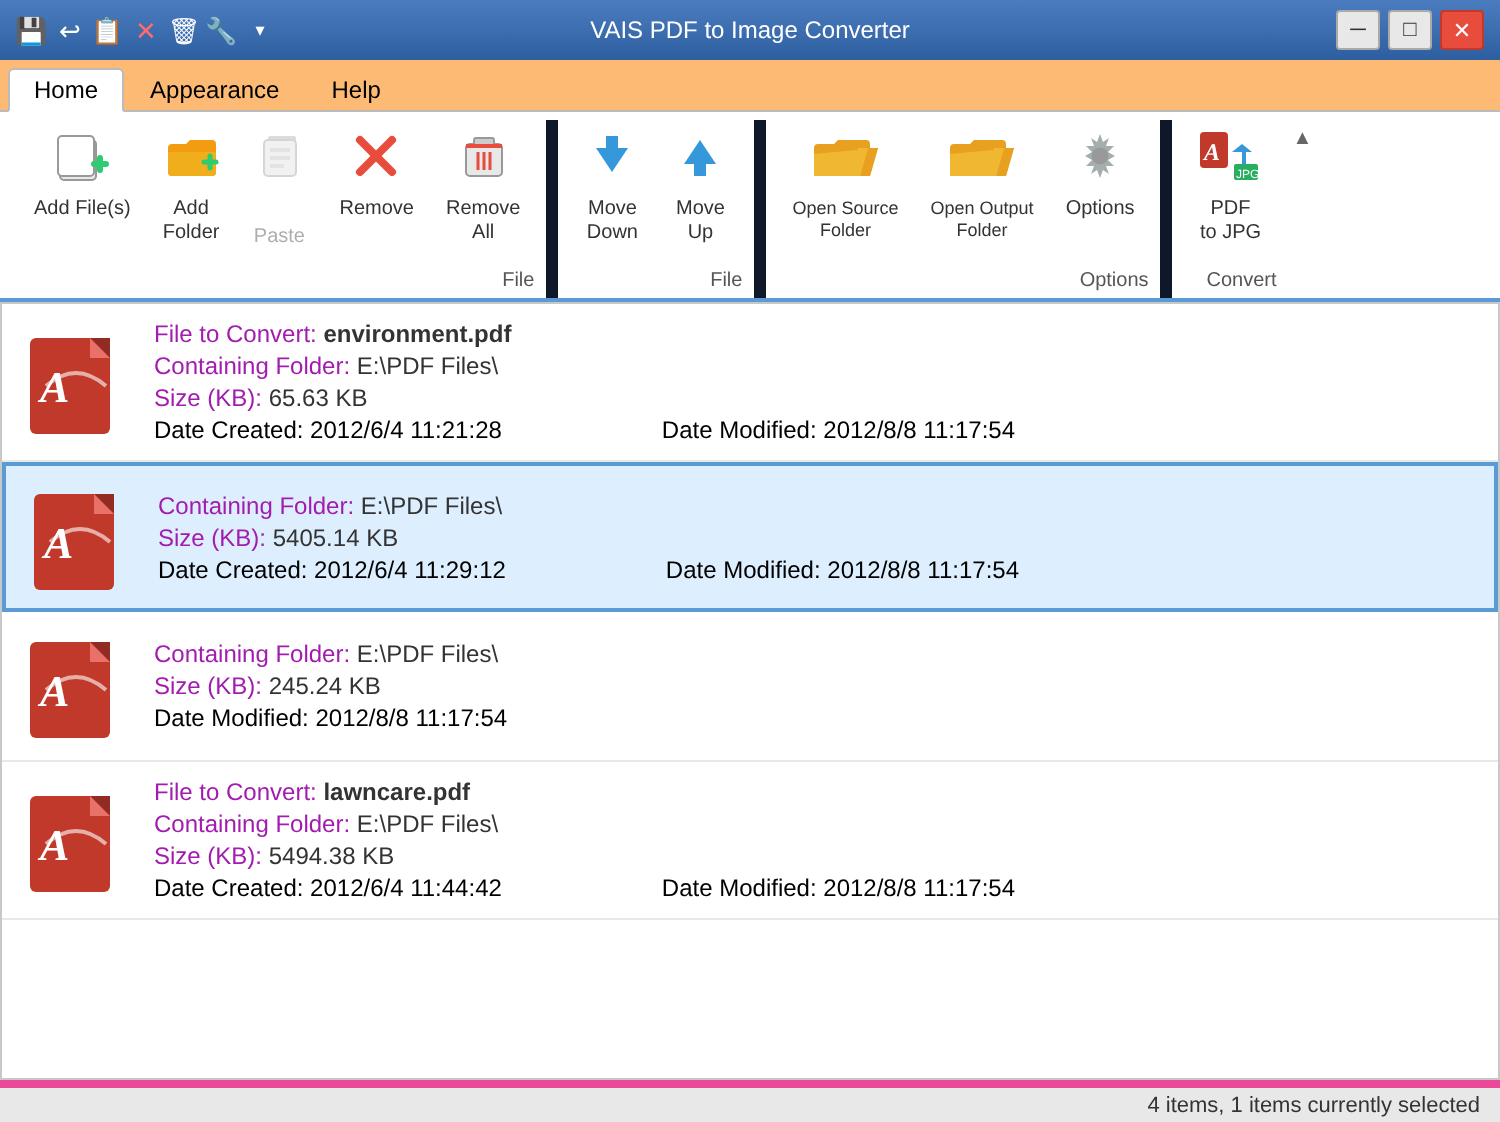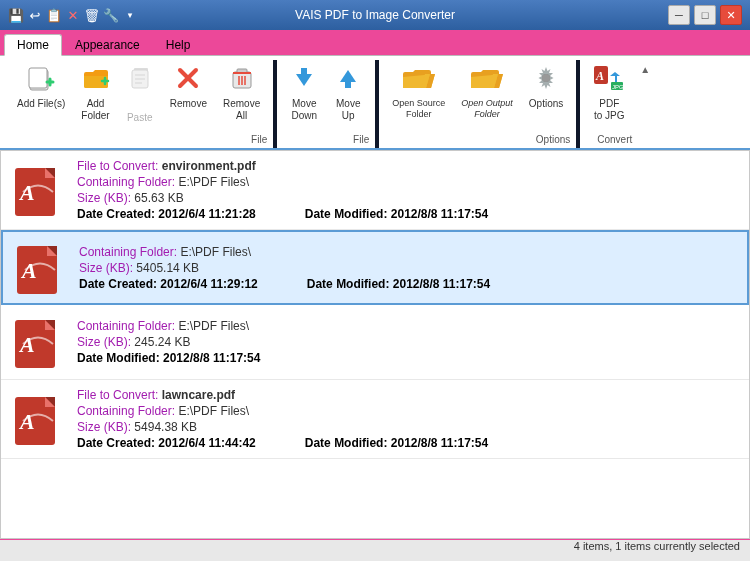--- a/index.html
+++ b/index.html
@@ -25,21 +25,21 @@
       border-radius: 2px;
     }
     .tb-btn.close { background: #e74c3c; color: white; border-color: #c0392b; }
 
     
     .qa-icons { display: flex; gap: 3px; align-items: center; }
     .qa-icon { width: 16px; height: 16px; display: flex; align-items: center; justify-content: center; font-size: 13px; cursor: pointer; }
 
     
     .ribbon-tabs {
-      background: #ec4899;
+      background: #fdba74;
       border-bottom: 1px solid #bbb;
       display: flex;
       align-items: flex-end;
       padding: 0 4px;
       height: 26px;
     }
     .ribbon-tab {
       padding: 4px 12px;
       cursor: pointer;
       border: 1px solid transparent;
@@ -63,21 +63,21 @@
       background: white;
       border-bottom: 2px solid #5b9bd5;
       display: flex;
       align-items: stretch;
       padding: 4px 4px 0;
       min-height: 90px;
     }
     .ribbon-group {
       display: flex;
       flex-direction: column;
-      border-right: 4px solid #0f172a;
+      border-right: 6px solid #0f172a;
       padding: 0 6px 0;
       min-width: 0;
     }
     .ribbon-group:last-child { border-right: none; }
     .ribbon-group-buttons {
       display: flex;
       align-items: flex-start;
       gap: 2px;
       flex: 1;
       padding-bottom: 4px;
@@ -143,31 +143,30 @@
       display: flex;
       align-items: center;
       justify-content: center;
     }
     .file-info { flex: 1; }
     .file-info-row { margin-bottom: 2px; font-size: 12px; color: #333; }
     .file-info-row .label { color: #a21caf; }
     .file-name { font-weight: bold; }
     .file-info-dates {
       display: flex;
-      gap: 49px;
-      font-weight: bold;
+      gap: 80px;
     }
 
     
     .status-bar {
       background: #e8e8e8;
-      border-top: 1px solid #ec4899;
+      border-top: 4px solid #ec4899;
       height: 22px;
       display: flex;
-      align-items: flex-start;
+      align-items: center;
       justify-content: flex-end;
       padding: 0 10px;
       font-size: 11px;
       color: #333;
     }
 
     .main-content {
       display: flex;
       flex-direction: column;
       height: calc(561px - 30px - 26px - 94px - 22px);
@@ -313,21 +312,21 @@
 
       <div class="ribbon-btn">
         <div class="btn-icon">
           <svg width="36" height="28" viewBox="0 0 36 28">
             <path d="M2 10 Q2 8 4 8 L12 8 L14 6 L28 6 Q30 6 30 8 L30 22 Q30 24 28 24 L4 24 Q2 24 2 22Z" fill="#e8a020"></path>
             <path d="M2 13 L34 10 L30 24 L2 24Z" fill="#f0b830"></path>
             <polygon points="29,10 34,10 30,24 25,24" fill="#e8a020"></polygon>
             <polygon points="29,10 25,24 20,24 24,10" fill="#f0b830"></polygon>
           </svg>
         </div>
-        <div class="btn-label" style="font-size:9px;font-style:italic;">Open Output<br>Folder</div>
+        <div class="btn-label" style="font-size:9px;">Open Output<br>Folder</div>
       </div>
 
       <div class="ribbon-btn">
         <div class="btn-icon">
           <svg width="28" height="28" viewBox="0 0 28 28">
             <circle cx="14" cy="14" r="4" fill="#7f8c8d"></circle>
             <path d="M14 3 L15.5 7 L18.5 5 L17 9 L21 9 L18 12 L21.5 14 L18 16 L21 19 L17 19 L18.5 23 L15.5 21 L14 25 L12.5 21 L9.5 23 L11 19 L7 19 L10 16 L6.5 14 L10 12 L7 9 L11 9 L9.5 5 L12.5 7Z" fill="#7f8c8d" opacity="0.7"></path>
             <circle cx="14" cy="14" r="4" fill="#999"></circle>
           </svg>
         </div>

